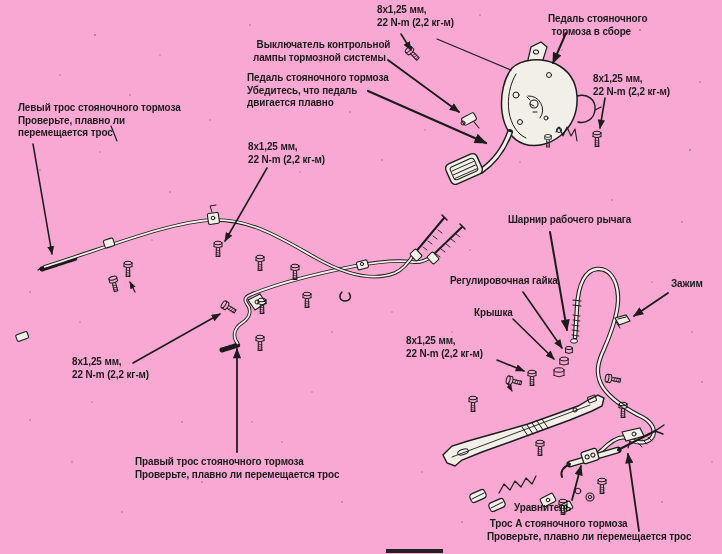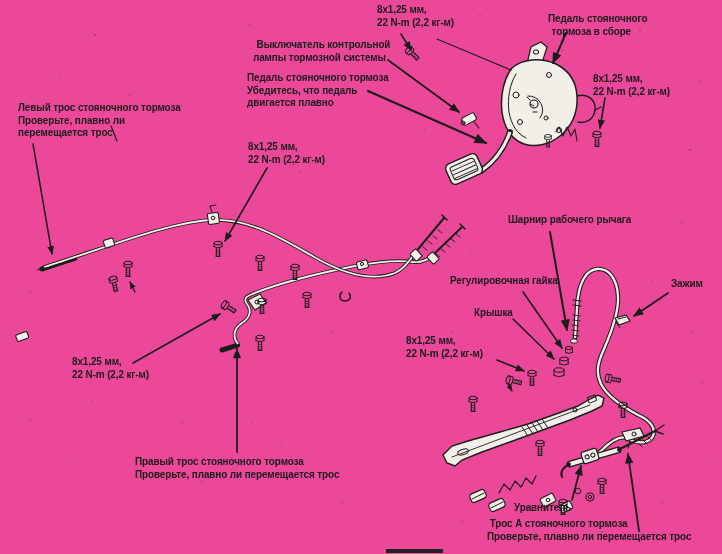--- a/index.html
+++ b/index.html
@@ -1,17 +1,17 @@
 <!DOCTYPE html>
 <html><head>
 <meta charset="utf-8">
 <style>
   html,body{margin:0;padding:0;}
   .page{
-    position:relative;width:722px;height:554px;background:#ec4899;
+    position:relative;width:722px;height:554px;background:#f9a8d4;
     overflow:hidden;font-family:"Liberation Sans",sans-serif;
   }
   .page svg{position:absolute;left:0;top:0;}
   .lbl{
     position:absolute;font-size:11px;font-weight:bold;line-height:12.5px;
     color:#1b1b1b;white-space:nowrap;transform:scaleX(.9);
     transform-origin:0 0;letter-spacing:-.1px;z-index:2;
   }
   .lbl span{display:block;}
   .i3{padding-left:3px}.i4{padding-left:4px}

